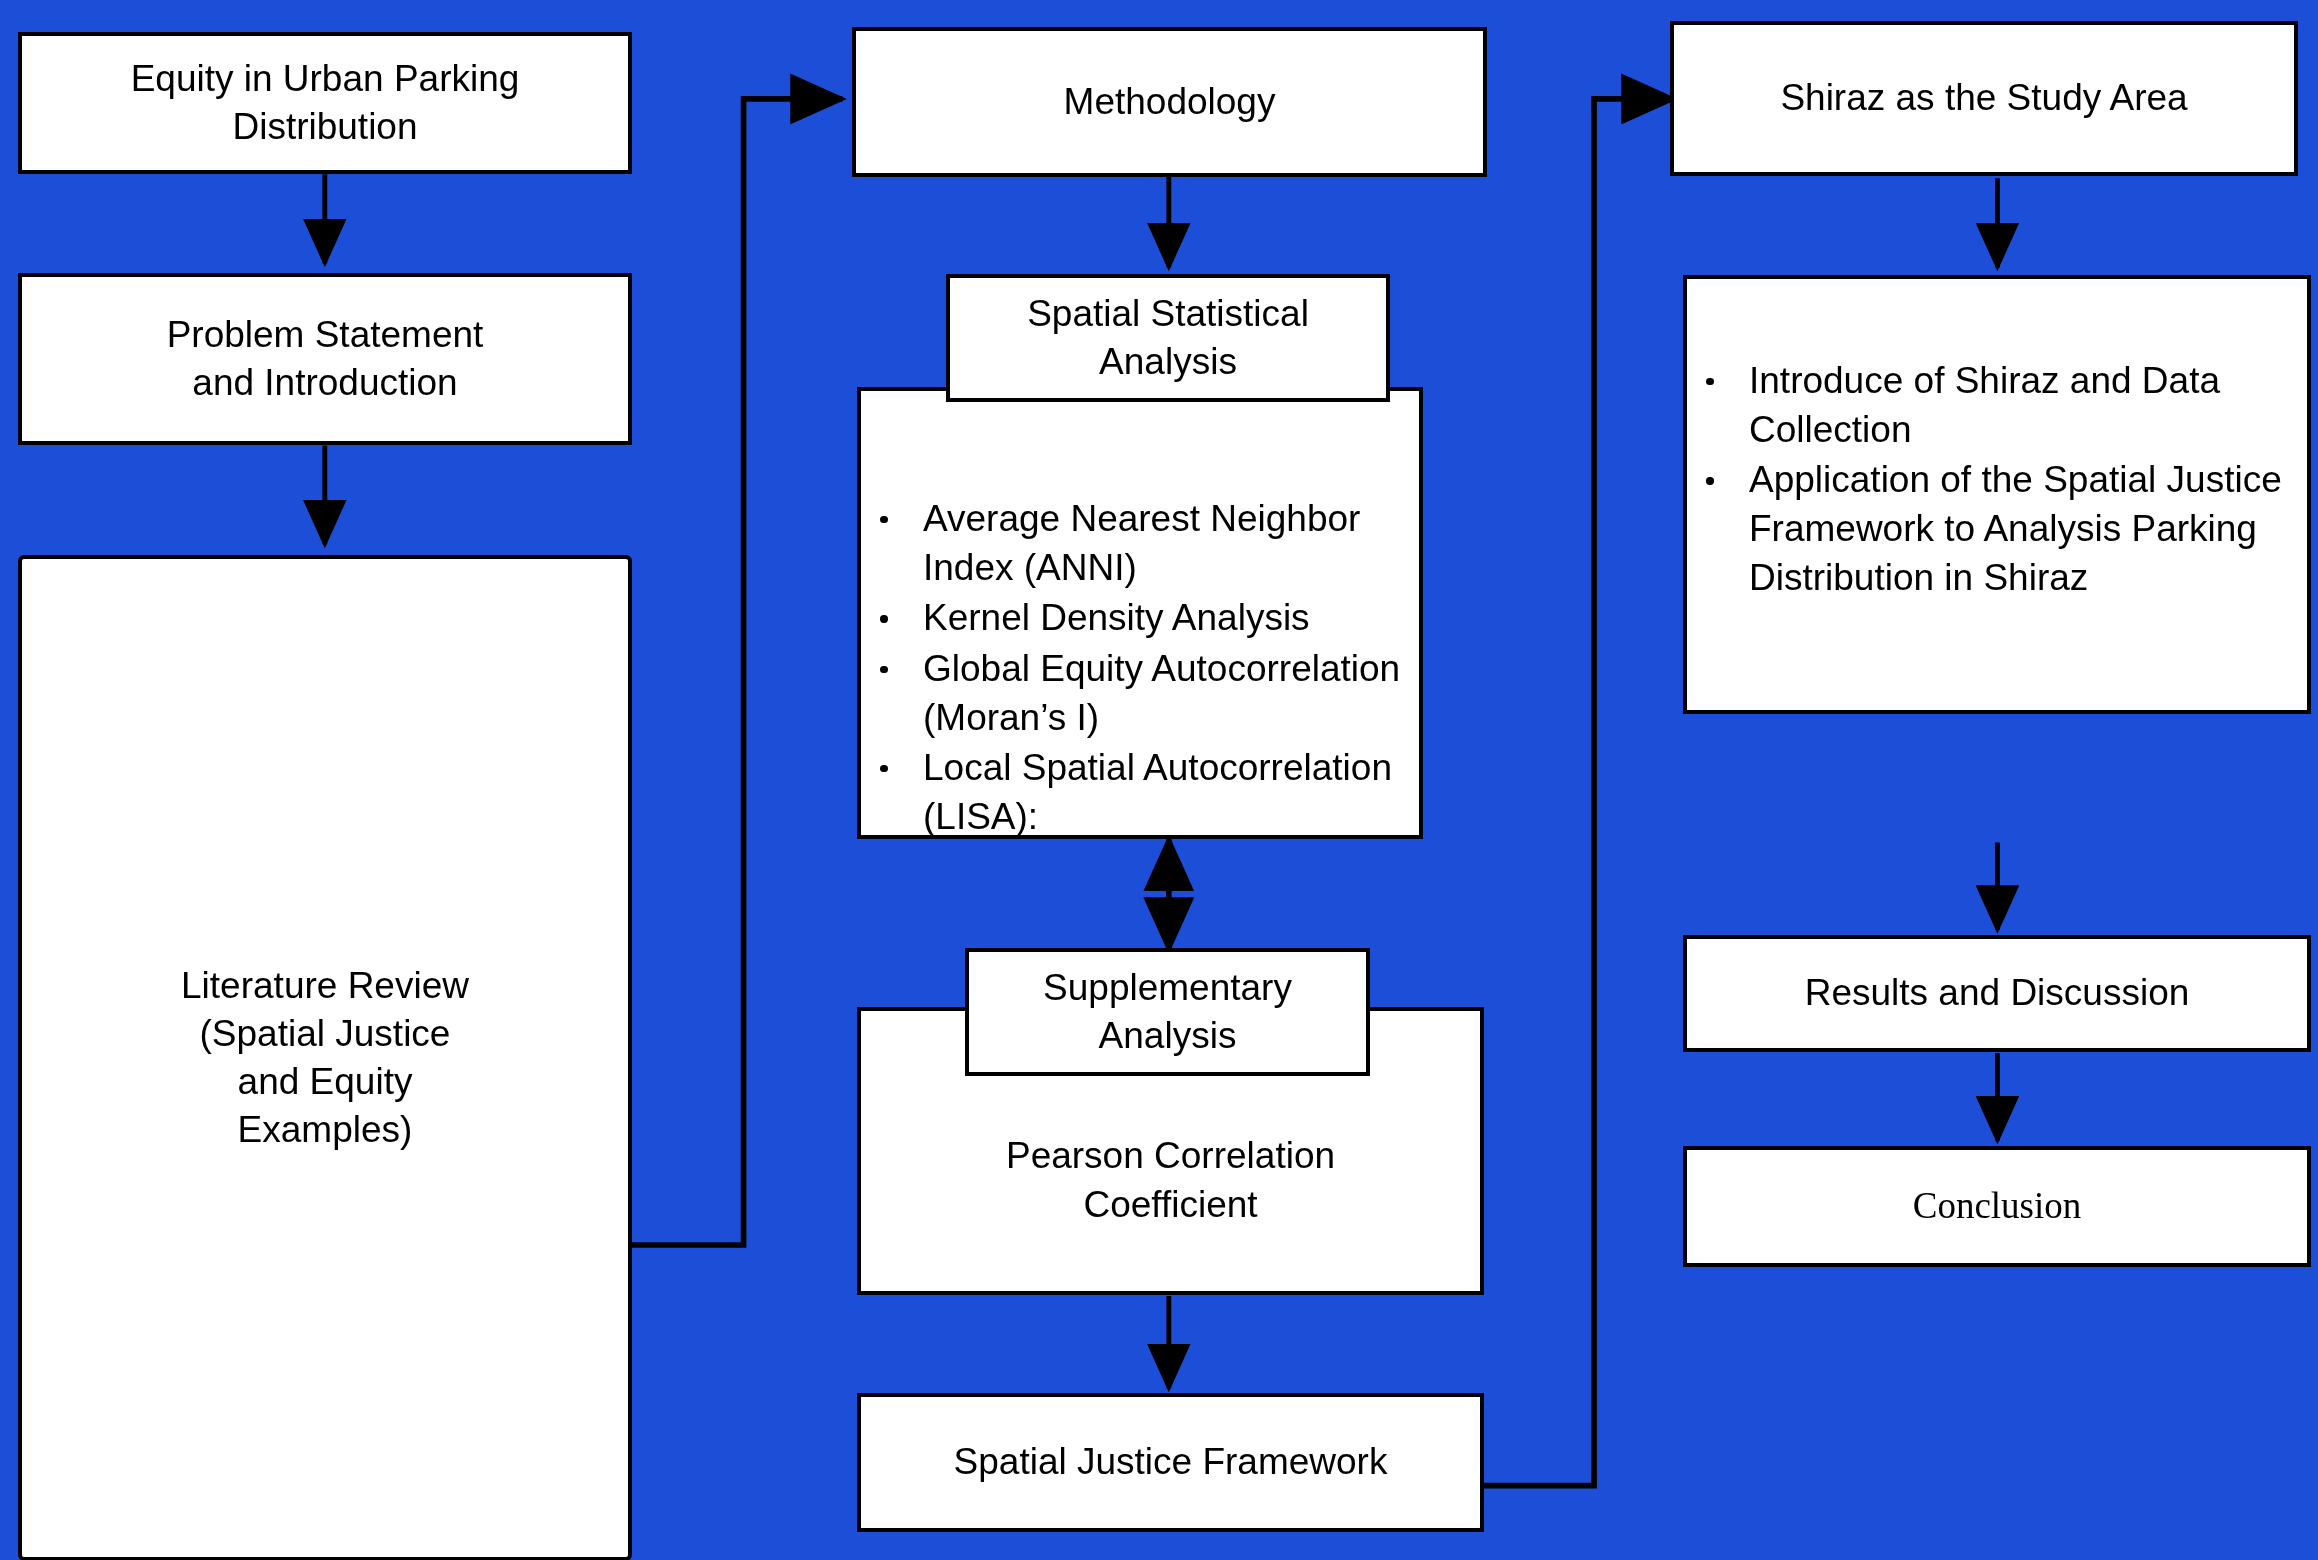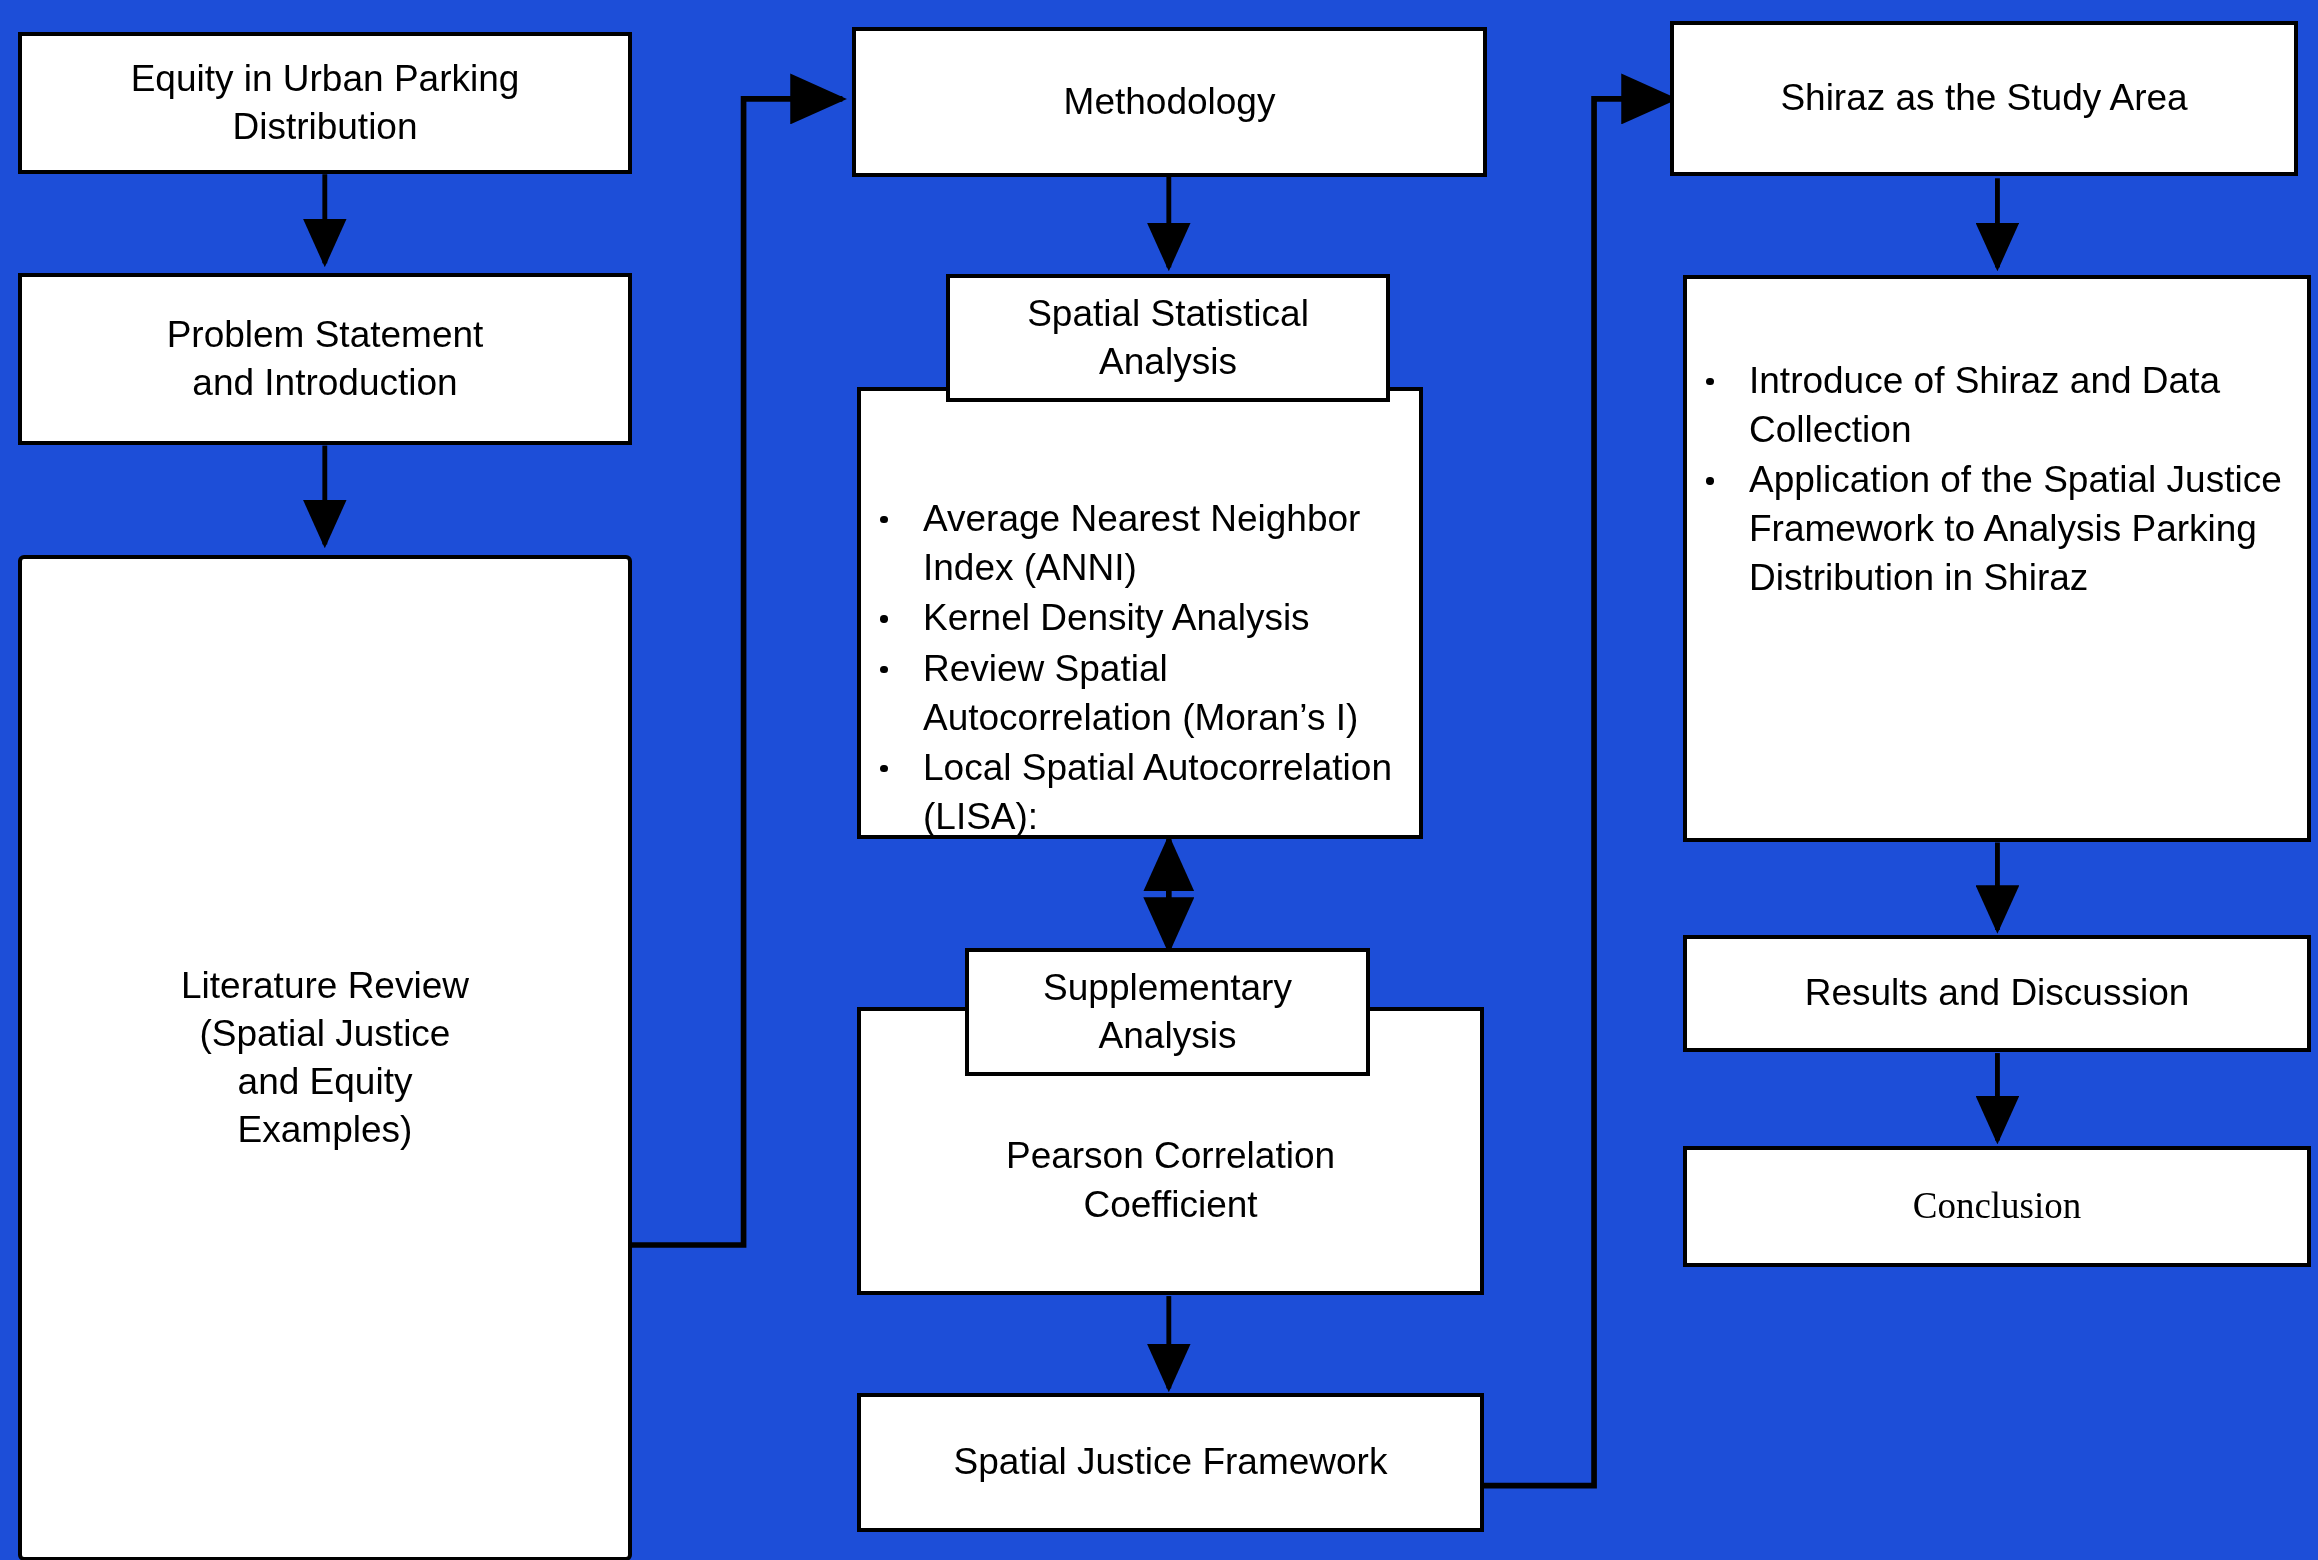--- a/index.html
+++ b/index.html
@@ -128,21 +128,21 @@
   </div>
 
   <div class="node" style="left:852px; top:27px; width:635px; height:150px;">
     <span class="node-text">Methodology</span>
   </div>
 
   <div class="node list-node" style="left:857px; top:387px; width:566px; height:452px;">
     <ul class="bullets" style="padding-top:104px;">
       <li>Average Nearest Neighbor Index (ANNI)</li>
       <li>Kernel Density Analysis</li>
-      <li>Review Spatial Autocorrelation (Moran’s I)</li>
+      <li>Global Equity Autocorrelation (Moran’s I)</li>
       <li>Local Spatial Autocorrelation (LISA):</li>
     </ul>
   </div>
 
   <div class="node title-node" style="left:946px; top:274px; width:444px; height:128px;">
     <span class="node-text">Spatial Statistical
 Analysis</span>
   </div>
 
   <div class="node list-node" style="left:857px; top:1007px; width:627px; height:288px;">
@@ -156,21 +156,21 @@
   </div>
 
   <div class="node" style="left:857px; top:1393px; width:627px; height:139px;">
     <span class="node-text">Spatial Justice Framework</span>
   </div>
 
   <div class="node" style="left:1670px; top:21px; width:628px; height:155px;">
     <span class="node-text">Shiraz as the Study Area</span>
   </div>
 
-  <div class="node list-node" style="left:1683px; top:275px; width:628px; height:567px;">
+  <div class="node list-node" style="left:1683px; top:275px; width:628px; height:439px;">
     <ul class="bullets" style="padding-top:78px;">
       <li>Introduce of Shiraz and Data Collection</li>
       <li>Application of the Spatial Justice Framework to Analysis Parking Distribution in Shiraz</li>
     </ul>
   </div>
 
   <div class="node" style="left:1683px; top:935px; width:628px; height:117px;">
     <span class="node-text">Results and Discussion</span>
   </div>
 

